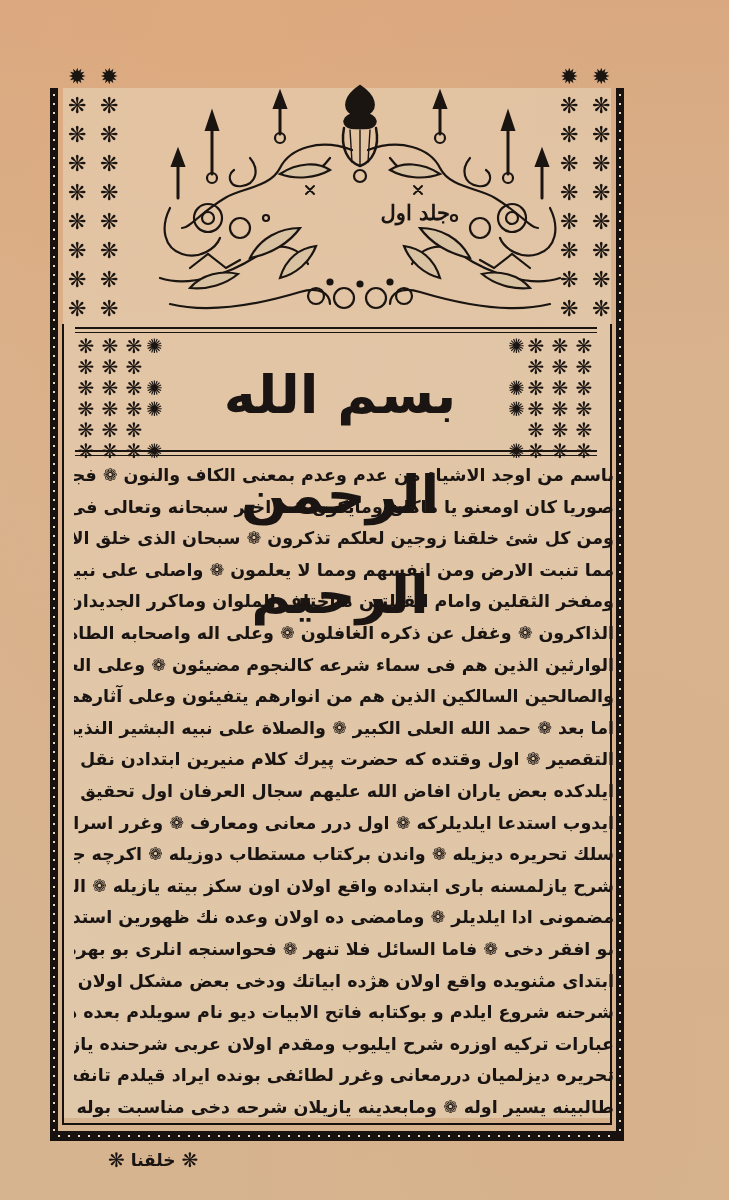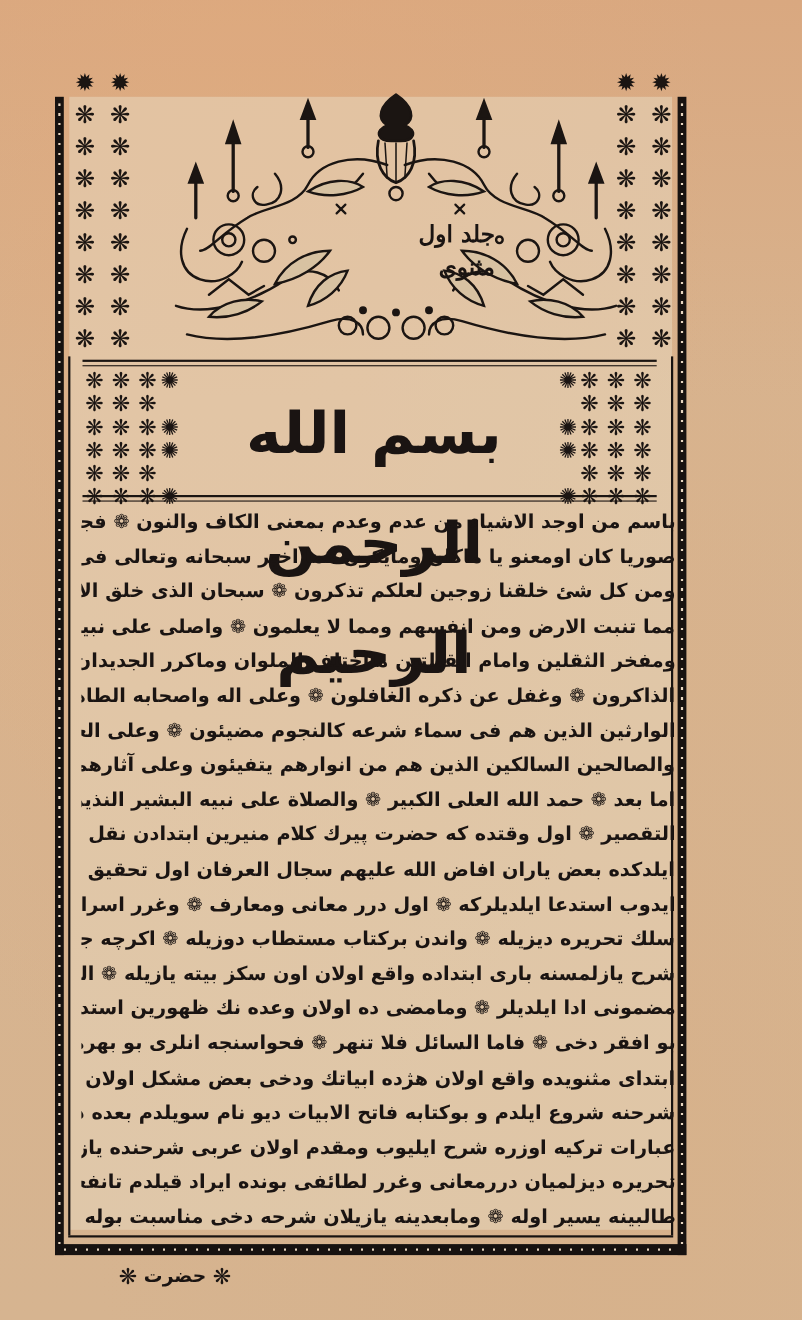--- a/index.html
+++ b/index.html
@@ -218,21 +218,20 @@
       <path d="M310 200 C304 180 290 170 274 168 C280 184 294 196 310 200Z" fill="#d8c2a2"></path>
 
       <path d="M176 108 l8 8 m0 -8 l-8 8 M284 108 l8 8 m0 -8 l-8 8" stroke-width="2"></path>
       <circle cx="136" cy="140" r="3"></circle>
         <circle cx="324" cy="140" r="3"></circle>
     </g>
   </svg>
 </div>
 <div class="head-title">
   <div>جلد اول</div>
-  <div>مثنوی</div>
 </div>
 
 <div class="rule double" style="top:327px;"></div>
 
 <div class="orn-grid" style="left:74px; top:336px; grid-template-columns: 24px 24px 24px 16px;">
   <span>❋</span>
   <span>❋</span>
   <span>❋</span>
   <span>✺</span>
   <span>❋</span>
@@ -307,15 +306,15 @@
   <div class="line">بو افقر دخى ❁ فاما السائل فلا تنهر ❁ فحواسنجه انلرى بو بهره دن نهرا تجنيب</div>
   <div class="line">ابتداى مثنويده واقع اولان هژده ابياتك ودخى بعض مشكل اولان كلماتك ❁</div>
   <div class="line">شرحنه شروع ايلدم و بوكتابه فاتح الابيات ديو نام سويلدم بعده ديباجهٔ عربيه بى</div>
   <div class="line">عبارات تركيه اوزره شرح ايليوب ومقدم اولان عربى شرحنده يازلميان وسعط</div>
   <div class="line">تحريره ديزلميان دررمعانى وغرر لطائفى بونده ايراد قيلدم تانفعى كثير ❁ واخذى</div>
   <div class="line">طالبينه يسير اوله ❁ ومابعدينه يازيلان شرحه دخى مناسبت بوله ❁ اميددركه</div>
 </div>
 
 <div class="catchword">
   <span class="flower">❋</span>
-  <span>حضرت</span>
+  <span>خلقنا</span>
   <span class="flower">❋</span>
 </div>
 
 </body></html>

